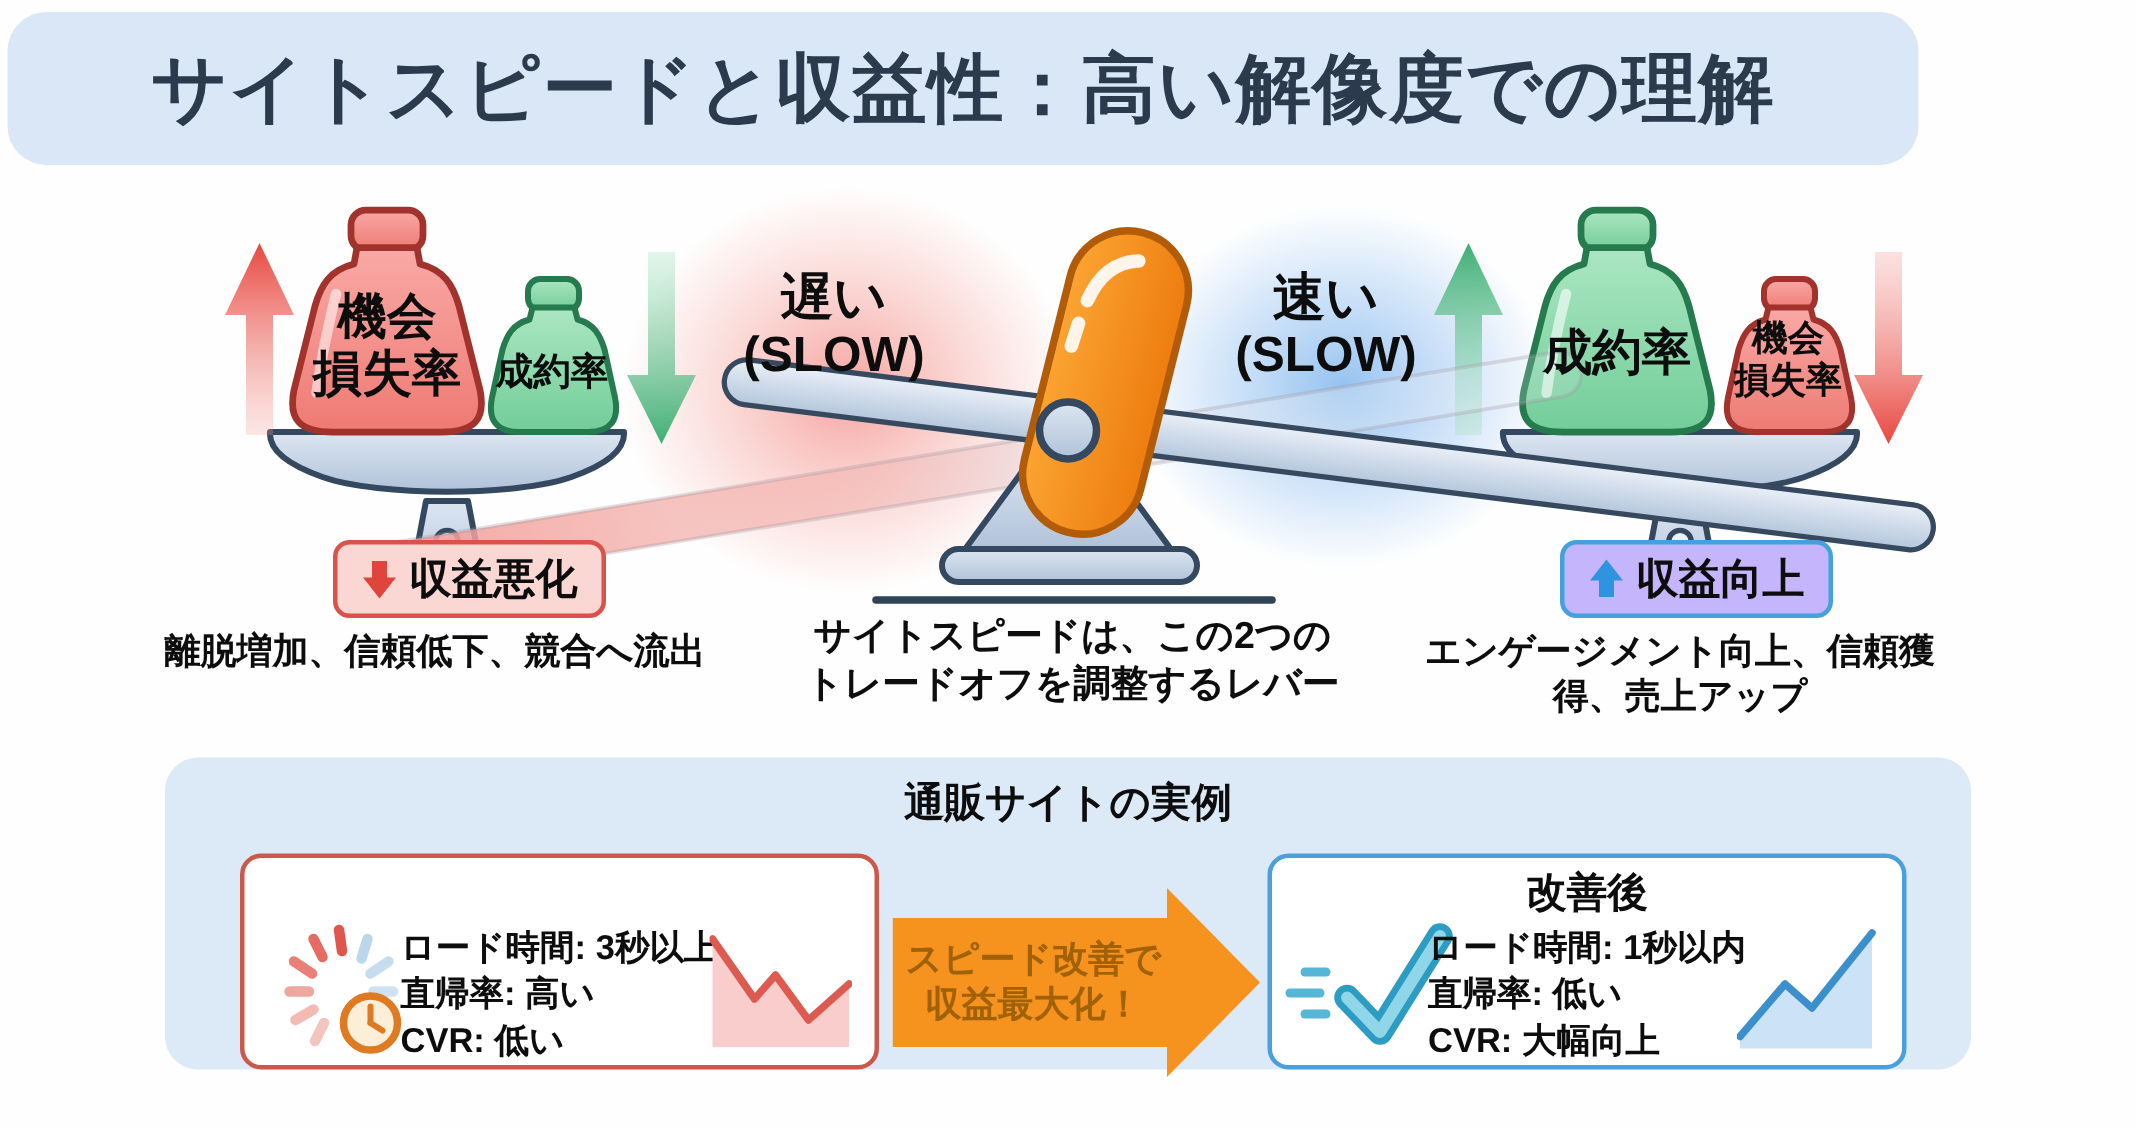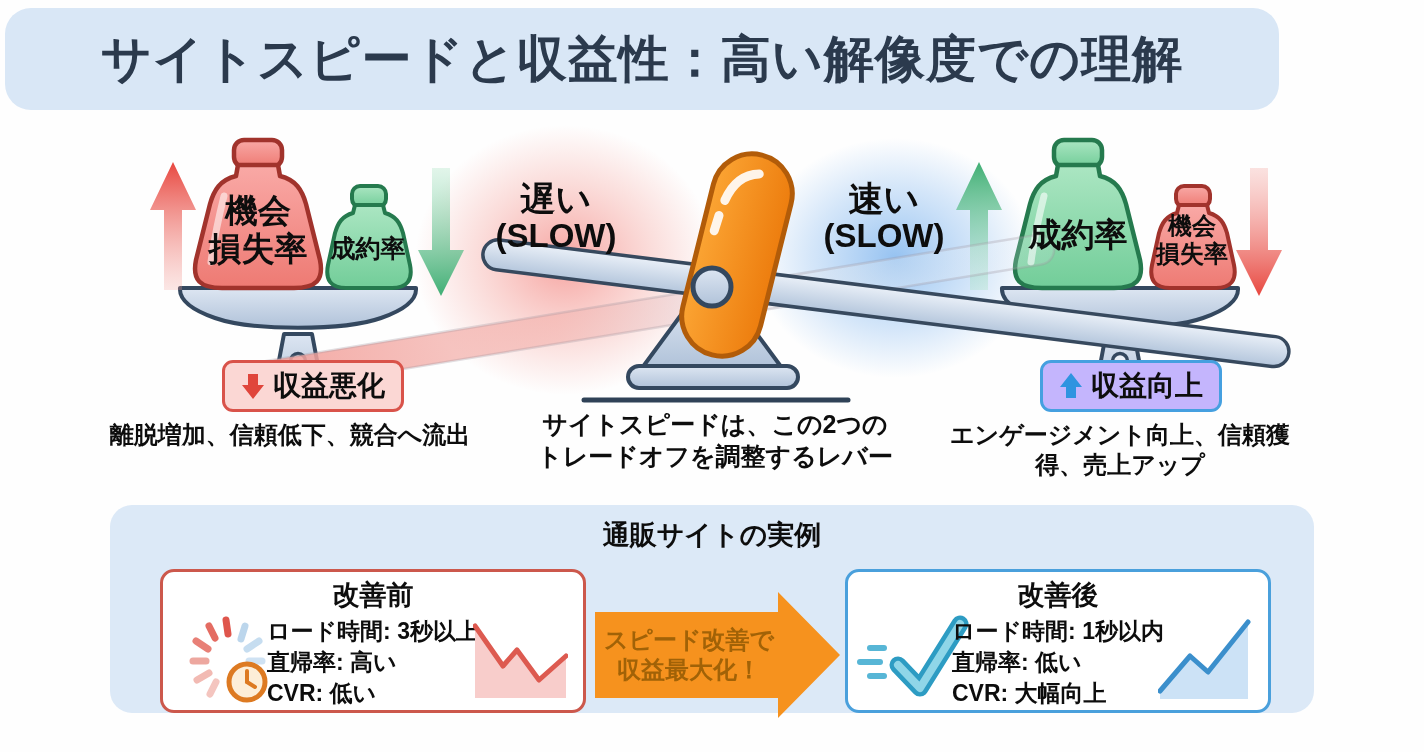--- a/index.html
+++ b/index.html
@@ -187,21 +187,20 @@
   <div class="abs caption" style="left:528px;top:408px;width:374px;font-size:25px;line-height:32px;">
     <div>サイトスピードは、この2つの</div>
       <div>トレードオフを調整するレバー</div>
   </div>
   <div class="abs caption" style="left:935px;top:420px;width:370px;font-size:24px;line-height:30px;">エンゲージメント向上、信頼獲得、売上アップ</div>
 
   <div class="abs panel">
     <div class="abs panel-title">通販サイトの実例</div>
 
     <div class="abs case-box before" style="left:50px;top:64px;">
-      <div class="abs box-title">改善前</div>
       <svg class="abs" style="left:20px;top:36px;" width="96" height="100" viewBox="0 0 96 100">
         <g stroke-width="7" stroke-linecap="round">
           <line x1="43" y1="12" x2="45" y2="26" stroke="#df564c"></line>
           <line x1="62" y1="18" x2="58" y2="31" stroke="#bcd6ec"></line>
           <line x1="76" y1="33" x2="64" y2="41" stroke="#c6ddf0"></line>
           <line x1="79" y1="53" x2="66" y2="53" stroke="#cfe2f3"></line>
           <line x1="10" y1="53" x2="23" y2="53" stroke="#eda79f"></line>
           <line x1="14" y1="72" x2="26" y2="65" stroke="#f2bab3"></line>
           <line x1="27" y1="86" x2="33" y2="74" stroke="#f4c5bf"></line>
           <line x1="13" y1="33" x2="25" y2="41" stroke="#e88077"></line>

